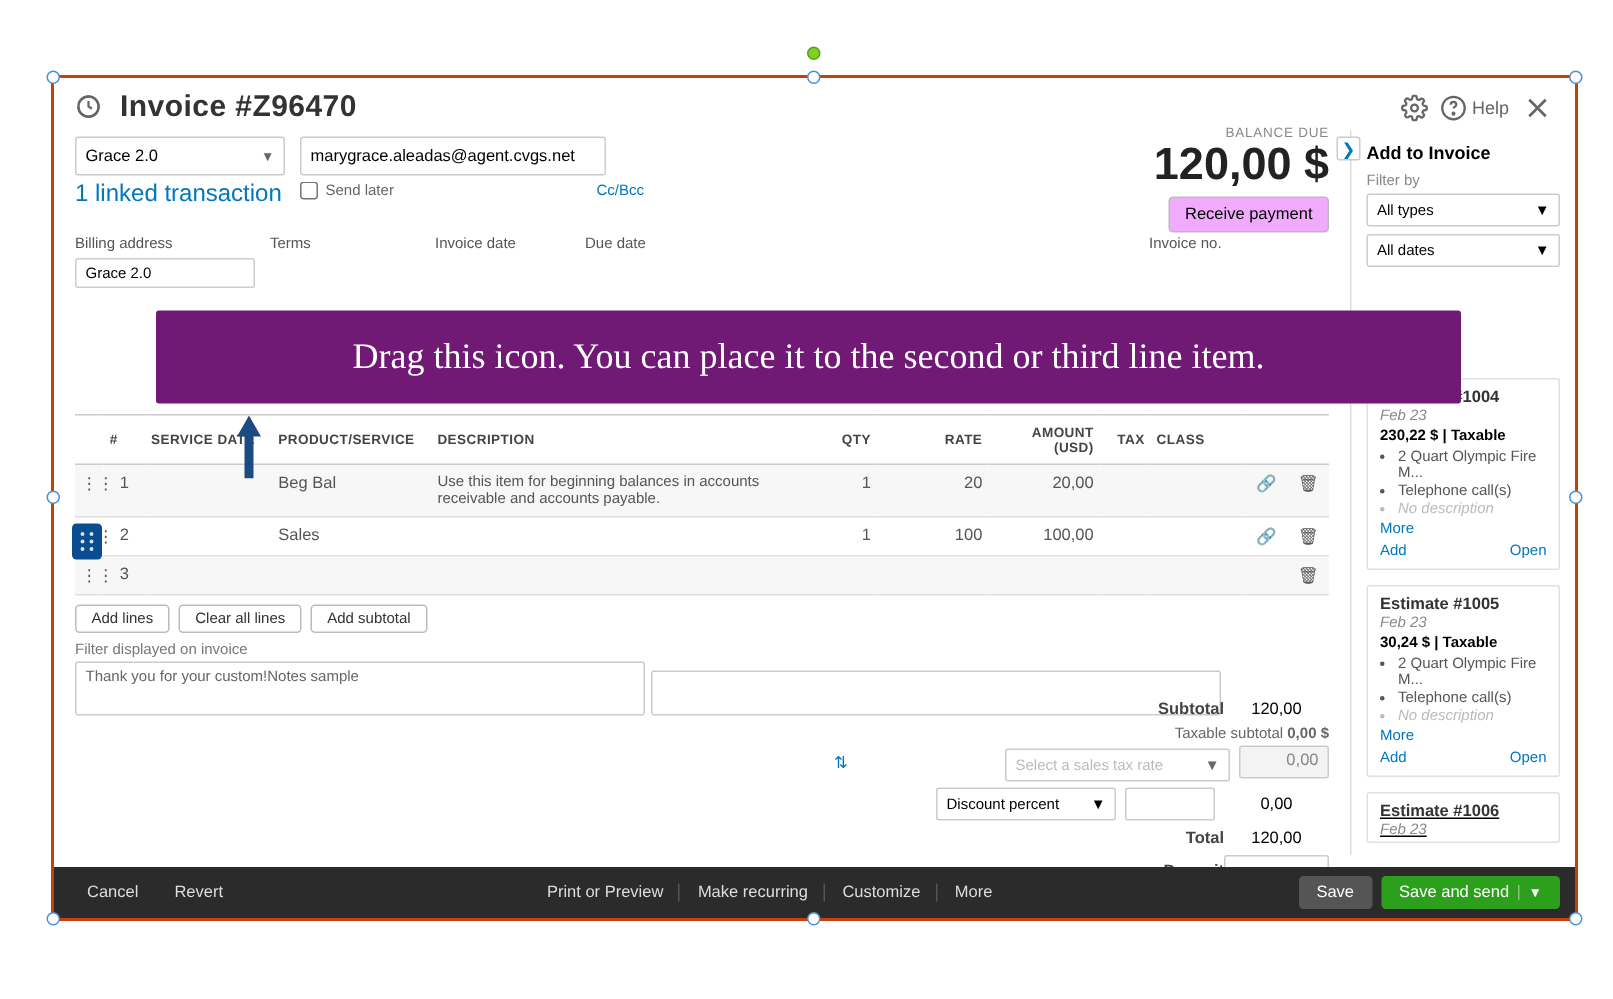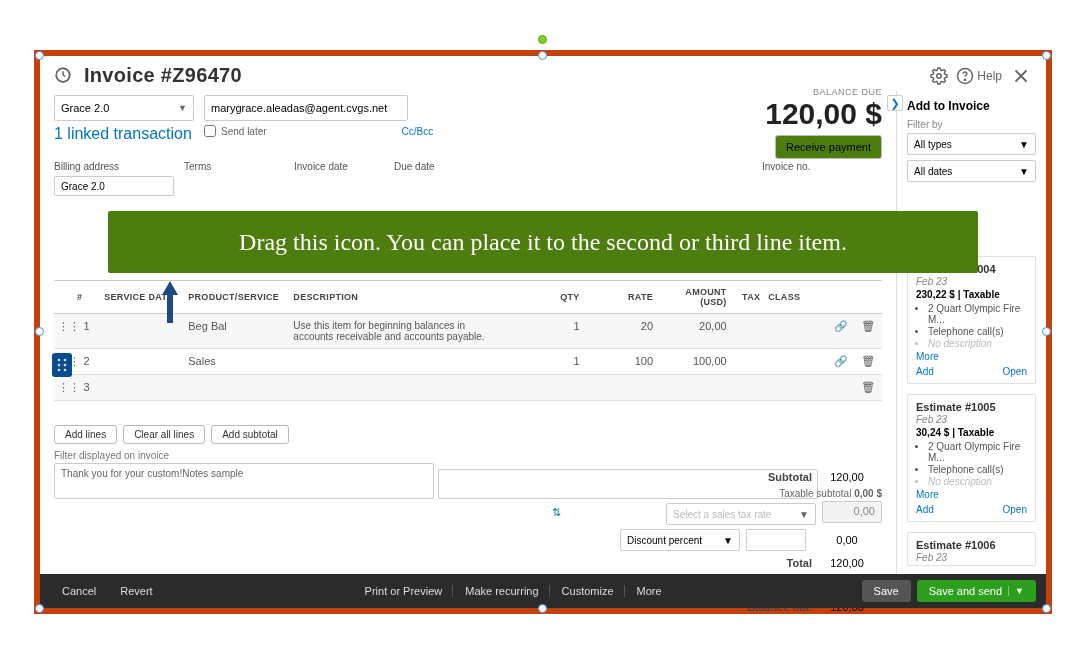--- a/index.html
+++ b/index.html
@@ -1,18 +1,18 @@
 <!DOCTYPE html>
 <html><head>
 <meta charset="utf-8">
 <style>
 * { box-sizing: border-box; margin: 0; padding: 0; font-family: -apple-system, "Helvetica Neue", Arial, sans-serif; }
 body { background: #fff; width: 1075px; height: 666px; overflow: hidden; position: relative; }
 
-.editor-frame { position: absolute; top: 50px; left: 34px; width: 1018px; height: 564px; border: 6px solid #c2410c; }
+.editor-frame { position: absolute; top: 50px; left: 34px; width: 1018px; height: 564px; border: 2px solid #c2410c; }
 
 
 .sel-handle { position: absolute; width: 9px; height: 9px; border: 1px solid #4a90d9; background: #fff; border-radius: 50%; z-index: 50; }
 .sel-tl { top: -5px; left: -5px; }
 .sel-tr { top: -5px; right: -5px; }
 .sel-bl { bottom: -5px; left: -5px; }
 .sel-br { bottom: -5px; right: -5px; }
 .sel-tm { top: -5px; left: 50%; margin-left: -5px; }
 .sel-bm { bottom: -5px; left: 50%; margin-left: -5px; }
 .sel-ml { top: 50%; left: -5px; margin-top: -5px; }
@@ -29,21 +29,21 @@
 .closex svg { width:22px; height:22px; }
 
 .main-area { display:flex; }
 .left-panel { flex:1; padding: 0 14px 14px 14px; position:relative; }
 .right-panel { width:150px; border-left:1px solid #ddd; padding: 8px 10px; font-size:11px; position:relative; }
 
 
 .balance { position:absolute; top: -4px; right: 14px; text-align:right; }
 .balance .lbl { font-size:9px; color:#888; letter-spacing:.5px; }
 .balance .amt { font-size: 30px; font-weight:600; color:#222; }
-.balance .btn { font-size:11px; border:1px solid #bbb; background:#4d7c0f; padding:5px 10px; border-radius:3px; margin-top:4px; cursor:pointer; }
+.balance .btn { font-size:11px; border:1px solid #bbb; background:#f0abfc; padding:5px 10px; border-radius:3px; margin-top:4px; cursor:pointer; }
 
 
 .cust-row { display:flex; gap: 10px; margin-top:4px; }
 .field-select, .field-input { border:1px solid #ccc; height:26px; font-size:11px; padding: 0 6px; background:#fff; border-radius:2px; }
 .field-select { width:140px; display:flex; align-items:center; justify-content:space-between; cursor:pointer; }
 .field-select .caret { color:#666; font-size:9px; }
 .email-field { width:204px; }
 .linked { font-size:16px; color:#0277bd; margin-top:4px; cursor:pointer; }
 .sendlater-row { display:flex; align-items:center; gap:5px; margin-top:4px; font-size:10px; color:#666; }
 .sendlater-row input[type=checkbox]{ width:12px;height:12px; }
@@ -54,21 +54,21 @@
 .fl-billing { width: 130px; }
 .fl-terms { width: 110px; }
 .fl-invdate { width: 100px; }
 .fl-duedate { width: 100px; }
 .fl-spacer { flex:1; }
 .fl-invno { width:120px; }
 
 .billing-input { border:1px solid #ccc; padding:4px 6px; font-size:10px; width:120px; height:20px; margin-top:4px; border-radius:2px; background:#fff; }
 
 
-.overlay { position:absolute; top: 155px; left: 68px; width: 870px; height: 62px; background:#4d7c0f; color:#fff; display:flex; align-items:center; justify-content:center; font-size:24px; font-family: Georgia, "Times New Roman", serif; z-index:20; border-radius:2px; }
+.overlay { position:absolute; top: 155px; left: 68px; width: 870px; height: 62px; background:#701a75; color:#fff; display:flex; align-items:center; justify-content:center; font-size:24px; font-family: Georgia, "Times New Roman", serif; z-index:20; border-radius:2px; }
 .arrow { position:absolute; top: 225px; left: 115px; z-index:21; }
 .arrow svg { width:30px; height:42px; }
 
 
 .drag-icon-hl { position:absolute; top: 297px; left: 12px; width:20px; height:24px; background:#0b4b8f; border-radius:3px; display:flex; align-items:center; justify-content:center; z-index:22; color:#d6e4f2; cursor:grab; }
 
 
 .inv-table { margin-top: 84px; width:100%; font-size:11px; border-collapse:collapse; table-layout: fixed; }
 .inv-table th { text-align:left; font-size:9px; font-weight:700; color:#444; letter-spacing:.3px; padding:6px 4px; border-top:1px solid #ccc; border-bottom:1px solid #ccc; }
 .inv-table td { padding: 6px 4px; color:#555; border-bottom:1px solid #e0e0e0; vertical-align:top; }
@@ -78,21 +78,21 @@
 .col-prod { width:100px; }
 .col-desc { width:210px; font-size:10px; color:#888; }
 .col-qty, .col-rate, .col-amount { width:70px; text-align:right; }
 .col-tax { width:32px; text-align:right; }
 .col-class { width:60px; }
 .col-link, .col-trash { width:26px; text-align:center; color:#999; cursor:pointer; }
 .striped { background:#f7f7f7; }
 .inv-table th.col-qty, .inv-table th.col-rate, .inv-table th.col-amount, .inv-table th.col-tax { text-align:right; }
 
 
-.tbl-btns { margin-top:24px; display:flex; gap:6px; }
+.tbl-btns { margin-top:6px; display:flex; gap:6px; }
 .tbl-btns button { font-size:10px; border:1px solid #bbb; background:#fff; padding:3px 10px; border-radius:3px; cursor:pointer; color:#333; }
 
 .msg-lbl { font-size:10px; color:#777; margin-top:6px; }
 .msg-box { border:1px solid #ccc; width:380px; height:36px; padding:4px 6px; font-size:10px; color:#666; margin-top:2px; border-radius:2px; resize:none; font-family:inherit; }
 .msg-box2 { height:30px; }
 
 
 .totals { position:absolute; top: 380px; right: 14px; width: 330px; font-size:11px; }
 .totals .row { display:flex; align-items:center; margin-bottom:5px; }
 .totals .lbl { flex:1; text-align:right; color:#444; }
@@ -368,21 +368,21 @@
           <li>Telephone call(s)</li>
           <li class="muted">No description</li>
         </ul>
         <div class="more">More</div>
         <div class="actions">
           <a>Add</a>
           <a>Open</a>
         </div>
       </div>
 
-      <div class="card" style="padding-bottom:2px;">
+      <div class="card" style="padding-bottom:2px;text-decoration:underline;">
         <div class="ctitle">Estimate #1006</div>
         <div class="cdate">Feb 23</div>
       </div>
     </div>
   </div>
 
   <div class="overlay">Drag this icon. You can place it to the second or third line item.</div>
   <div class="arrow">
     <svg viewBox="0 0 30 42">
         <path d="M15 0 L7 14 L12 14 L12 42 L18 42 L18 14 L23 14 Z" fill="#1b4b82"></path>

